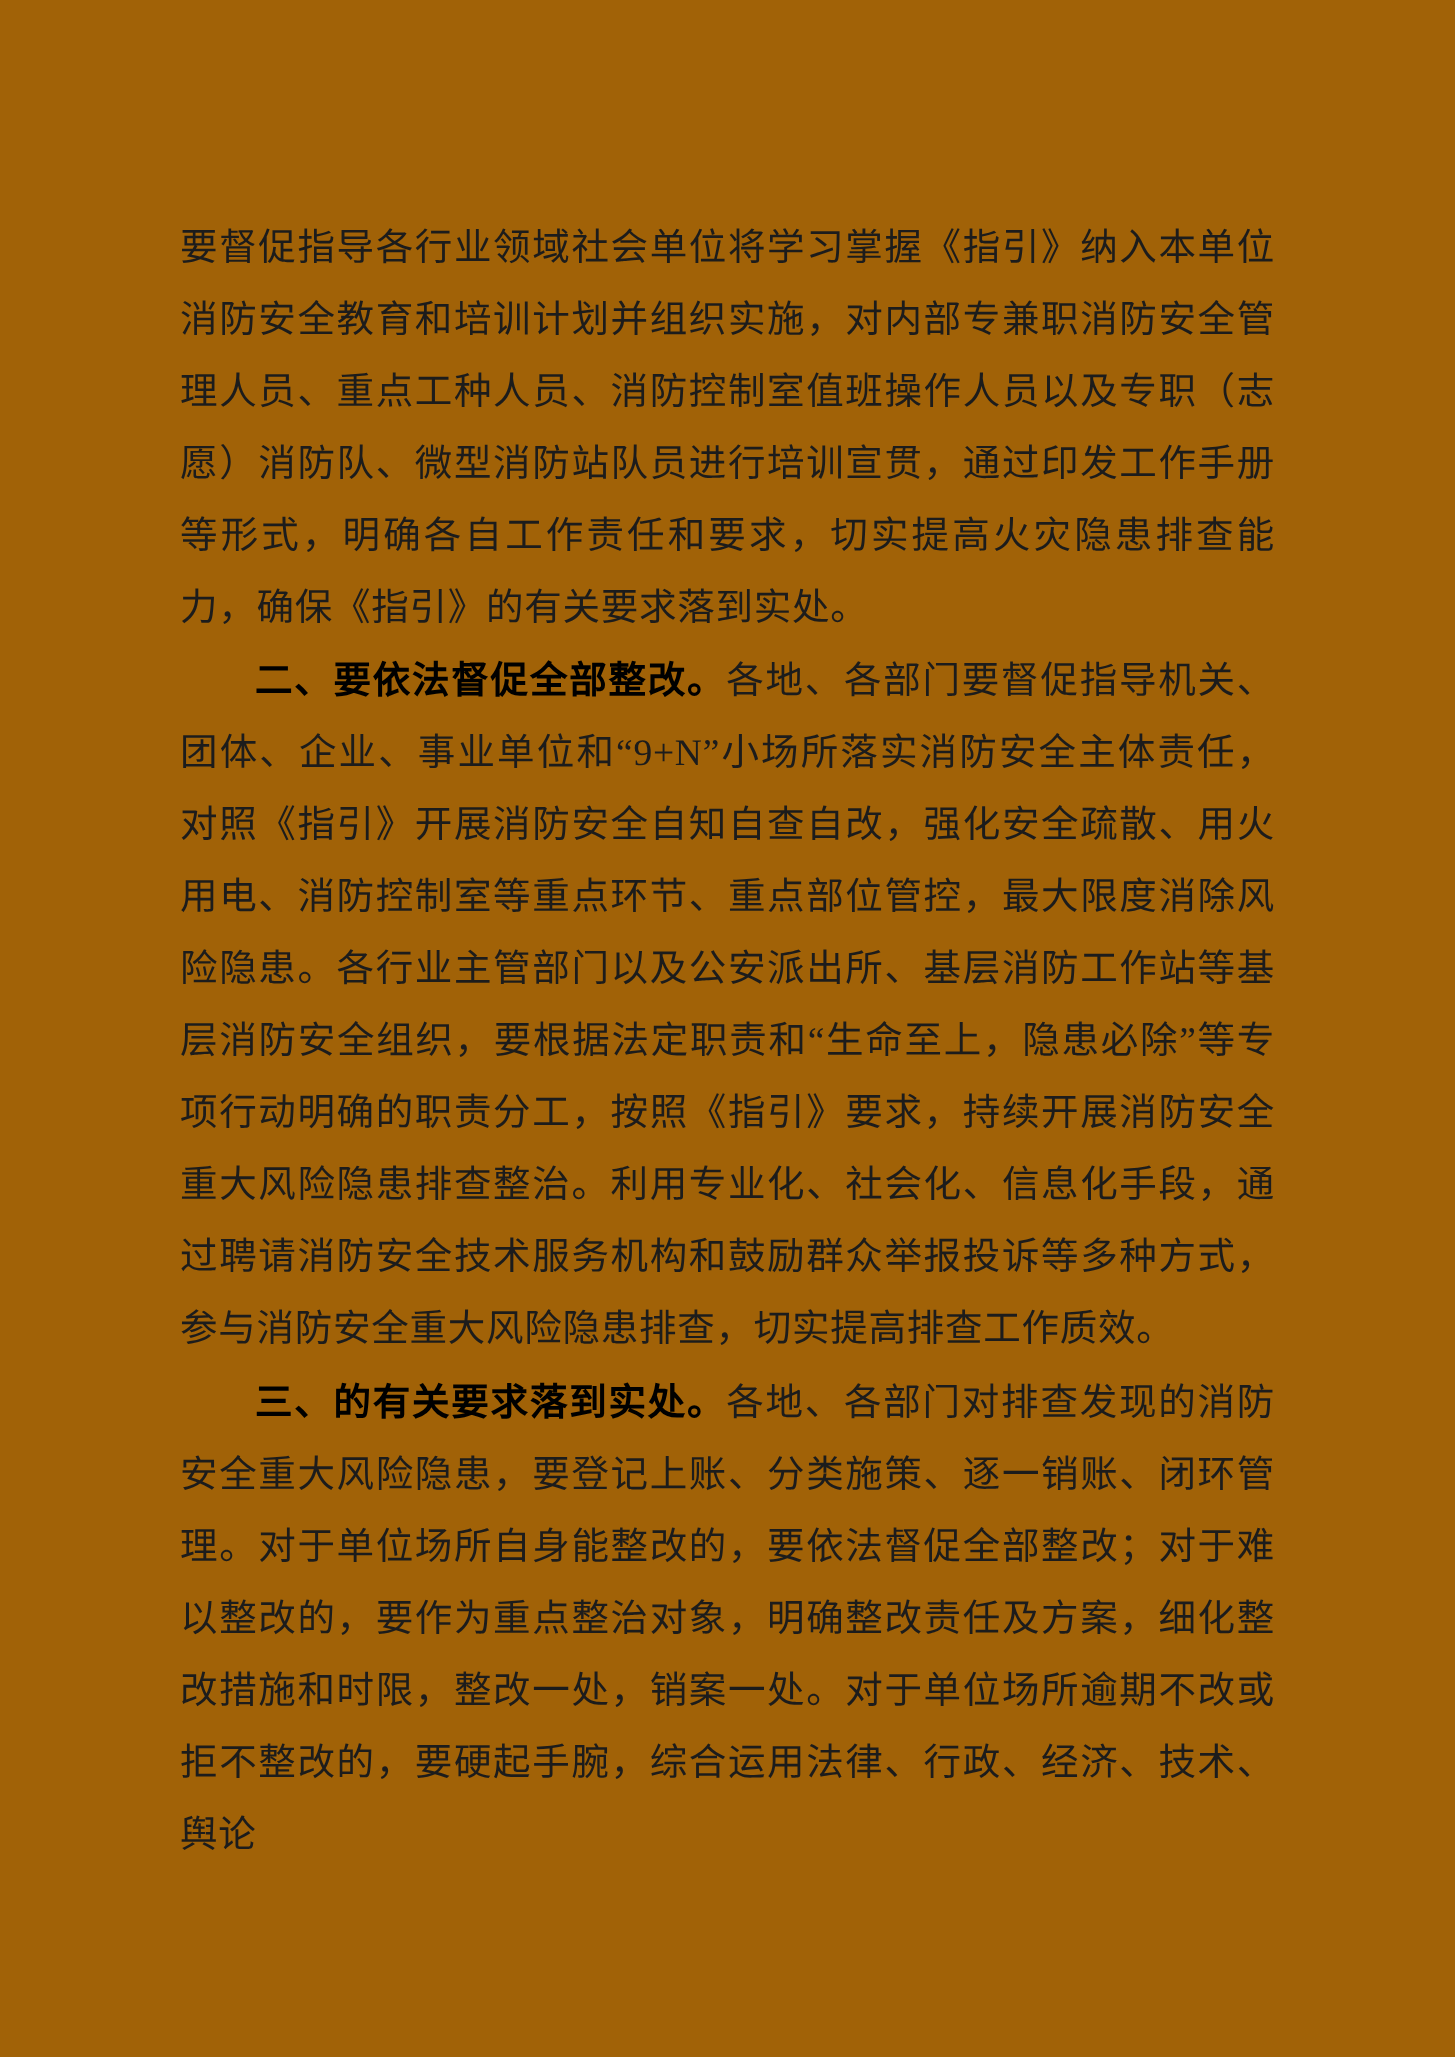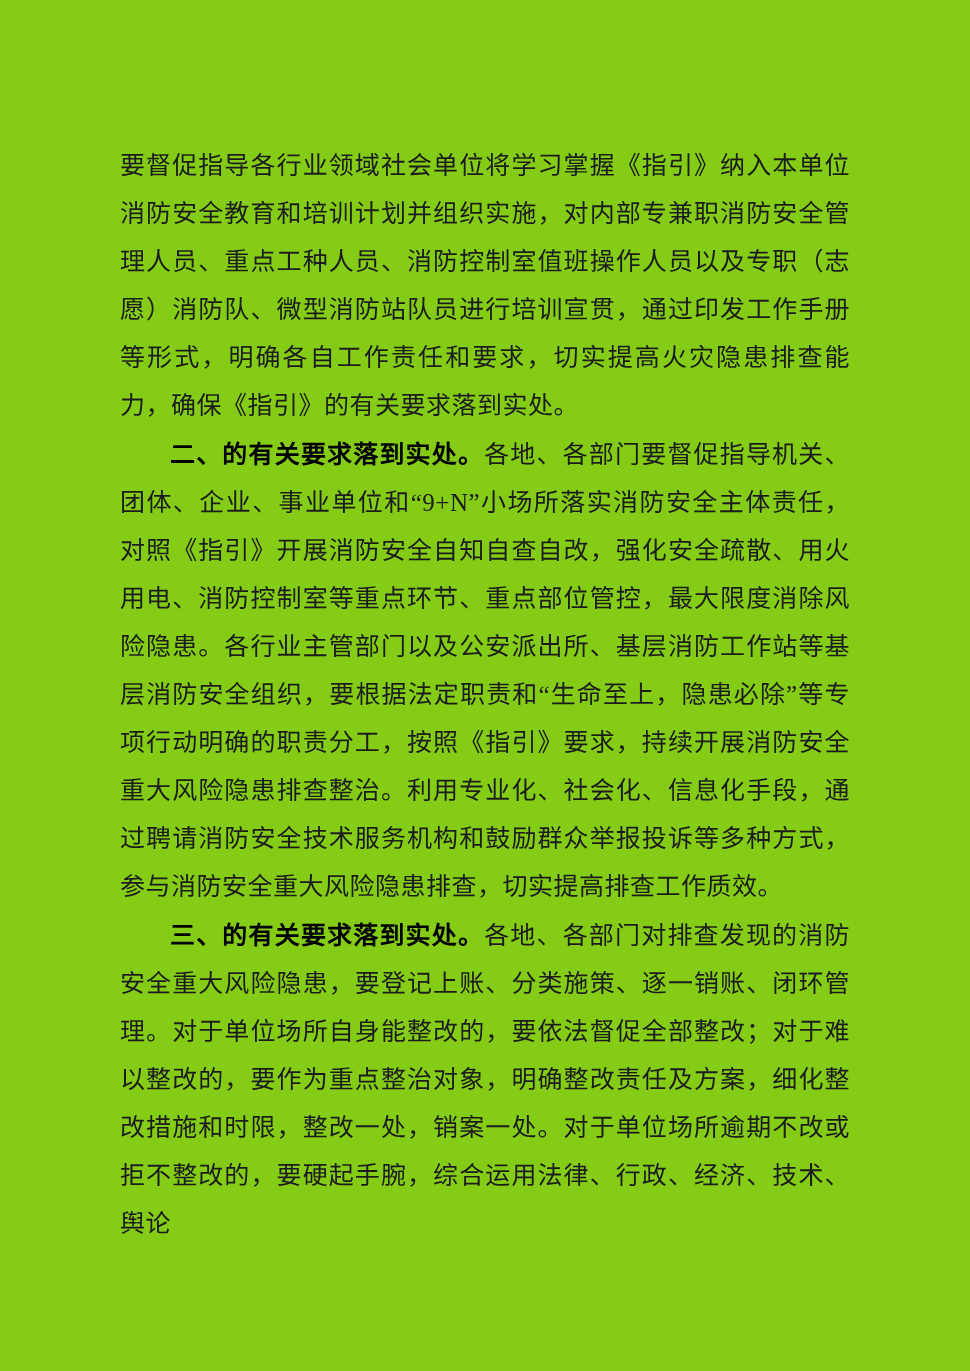--- a/index.html
+++ b/index.html
@@ -9,21 +9,21 @@
   body {
     width: 970px;
     height: 1371px;
     background: #ffffff;
     overflow: hidden;
   }
   .page {
     position: relative;
     width: 970px;
     height: 1371px;
-    background: #84cc16;
+    background: #a16207;
     box-sizing: border-box;
   }
   .text-block {
     position: absolute;
     left: 120px;
     top: 142px;
     width: 730px;
   }
   .para {
     margin: 0;
@@ -51,18 +51,18 @@
   }
 </style>
 </head>
 <body>
 
 <div class="page">
   <div class="text-block">
 
     <p class="para"><span>要督促指导各行业领域社会单位将学习掌握《指引》纳入本单位消防安全教育和培训计划并组织实施，对内部专兼职消防安全管理人员、重点工种人员、消防控制室值班操作人员以及专职（志愿）消防队、微型消防站队员进行培训宣贯，通过印发工作手册等形式，明确各自工作责任和要求，切实提高火灾隐患排查能力，确保《指引》的有关要求落到实处。</span></p>
 
-    <p class="para indented"><strong class="section-lead">二、的有关要求落到实处。</strong><span>各地、各部门要督促指导机关、团体、企业、事业单位和“9+N”小场所落实消防安全主体责任，对照《指引》开展消防安全自知自查自改，强化安全疏散、用火用电、消防控制室等重点环节、重点部位管控，最大限度消除风险隐患。各行业主管部门以及公安派出所、基层消防工作站等基层消防安全组织，要根据法定职责和“生命至上，隐患必除”等专项行动明确的职责分工，按照《指引》要求，持续开展消防安全重大风险隐患排查整治。利用专业化、社会化、信息化手段，通过聘请消防安全技术服务机构和鼓励群众举报投诉等多种方式，参与消防安全重大风险隐患排查，切实提高排查工作质效。</span></p>
+    <p class="para indented"><strong class="section-lead">二、要依法督促全部整改。</strong><span>各地、各部门要督促指导机关、团体、企业、事业单位和“9+N”小场所落实消防安全主体责任，对照《指引》开展消防安全自知自查自改，强化安全疏散、用火用电、消防控制室等重点环节、重点部位管控，最大限度消除风险隐患。各行业主管部门以及公安派出所、基层消防工作站等基层消防安全组织，要根据法定职责和“生命至上，隐患必除”等专项行动明确的职责分工，按照《指引》要求，持续开展消防安全重大风险隐患排查整治。利用专业化、社会化、信息化手段，通过聘请消防安全技术服务机构和鼓励群众举报投诉等多种方式，参与消防安全重大风险隐患排查，切实提高排查工作质效。</span></p>
 
     <p class="para indented"><strong class="section-lead">三、的有关要求落到实处。</strong><span>各地、各部门对排查发现的消防安全重大风险隐患，要登记上账、分类施策、逐一销账、闭环管理。对于单位场所自身能整改的，要依法督促全部整改；对于难以整改的，要作为重点整治对象，明确整改责任及方案，细化整改措施和时限，整改一处，销案一处。对于单位场所逾期不改或拒不整改的，要硬起手腕，综合运用法律、行政、经济、技术、舆论</span></p>
 
   </div>
 </div>
 
 </body></html>

